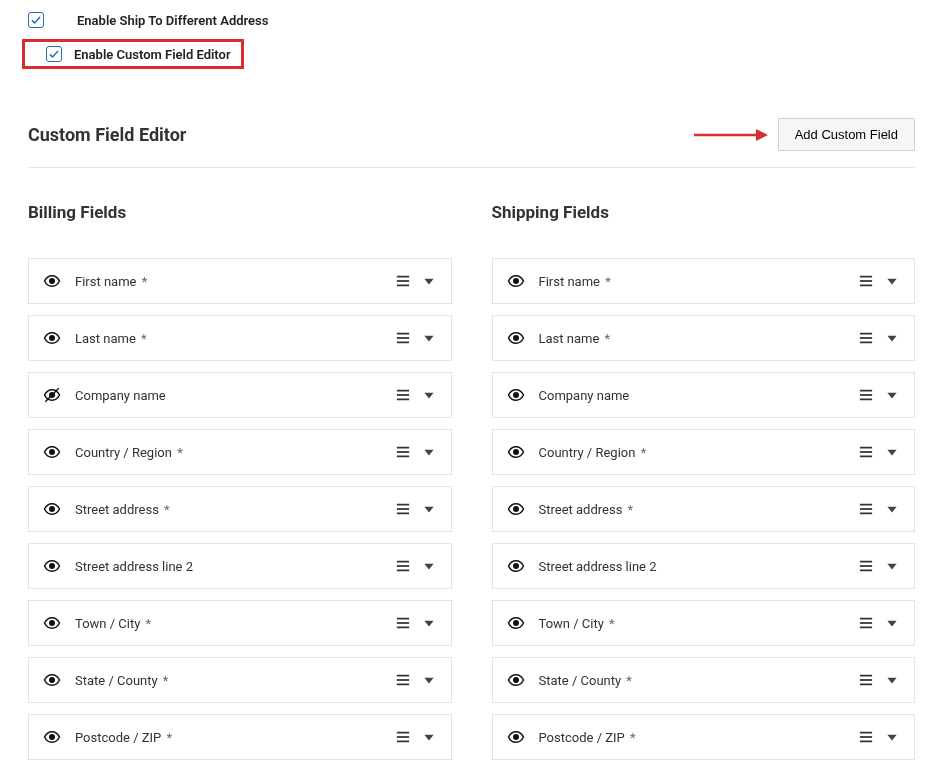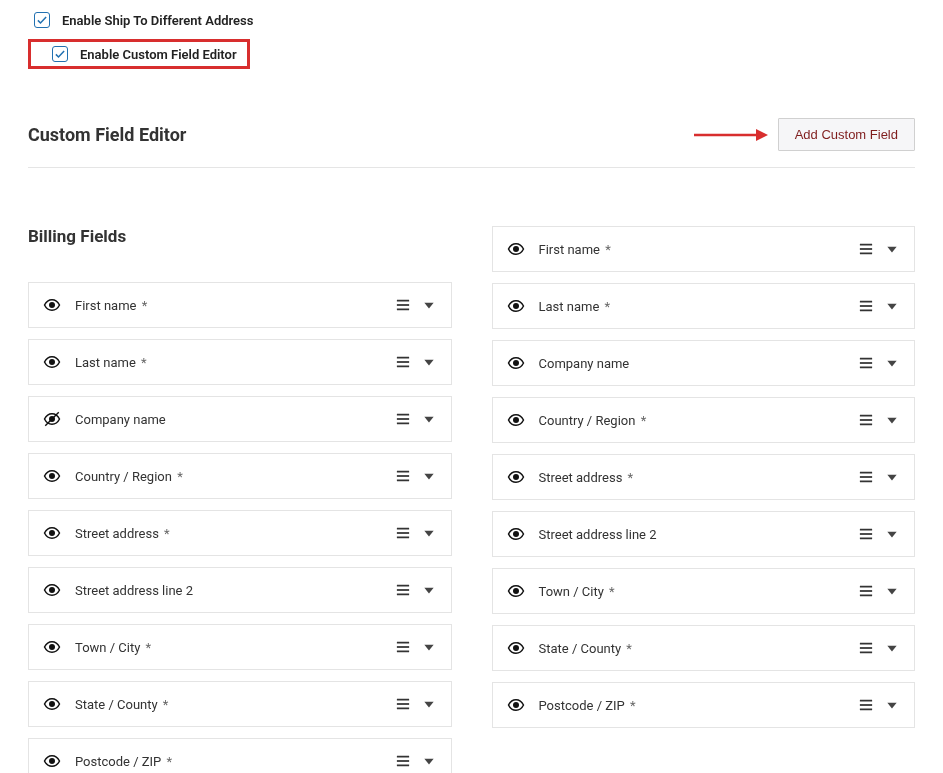--- a/index.html
+++ b/index.html
@@ -37,21 +37,21 @@
   }
   .tree-guide::after {
     content: "";
     position: absolute;
     left: 6px;
     bottom: 8px;
     width: 10px;
     border-bottom: 1px solid #ccc;
   }
   .opt-indent1 { margin-left: 52px; }
-  .opt-indent0 { margin-left: 6px; }
+  .opt-indent0 { margin-left: 0; gap: 21px; }
 
   .wp-checkbox {
     width: 16px;
     height: 16px;
     border: 1.5px solid #666;
     border-radius: 3px;
     display: inline-flex;
     align-items: center;
     justify-content: center;
     margin-right: 12px;
@@ -72,35 +72,35 @@
     align-items: center;
     margin-left: -6px;
   }
 
   .section-head-row {
     display: flex;
     align-items: center;
     justify-content: space-between;
     border-bottom: 1px solid #e5e5e5;
     padding-bottom: 16px;
-    margin-bottom: 58px;
+    margin-bottom: 34px;
   }
   .section-title {
     font-size: 18px;
     font-weight: 700;
     color: #333;
   }
   .add-field-wrap {
     display: flex;
     align-items: center;
   }
   .add-btn {
     border: 1px solid #d0d0d0;
     background: #f6f6f8;
-    color: #7f1d1d;
+    color: #000000;
     font-size: 13px;
     padding: 8px 16px;
     cursor: pointer;
     border-radius: 1px;
   }
   .arrow-annot {
     margin-right: 10px;
     display: inline-flex;
     align-items: center;
   }
@@ -410,20 +410,21 @@
             <span class="ico">
               <svg viewBox="0 0 12 12">
                 <polygon points="2,4 10,4 6,9" fill="#444"></polygon>
               </svg>
             </span>
           </span>
         </div>
       </div>
   </div>
   <div class="col">
+    <div class="col-title">Shipping Fields</div>
     <div class="field-list" id="shipping-list">
         <div class="field-row">
           <span class="eye-wrap">
             <svg viewBox="0 0 24 24" fill="none" stroke="#111" stroke-width="2">
               <path d="M2 12s3.5-7 10-7 10 7 10 7-3.5 7-10 7S2 12 2 12z"></path>
               <circle cx="12" cy="12" r="4" fill="#111" stroke="none"></circle>
             </svg>
           </span>
           <span class="field-label">First name<span class="req"> *</span></span>
           <span class="row-actions">

